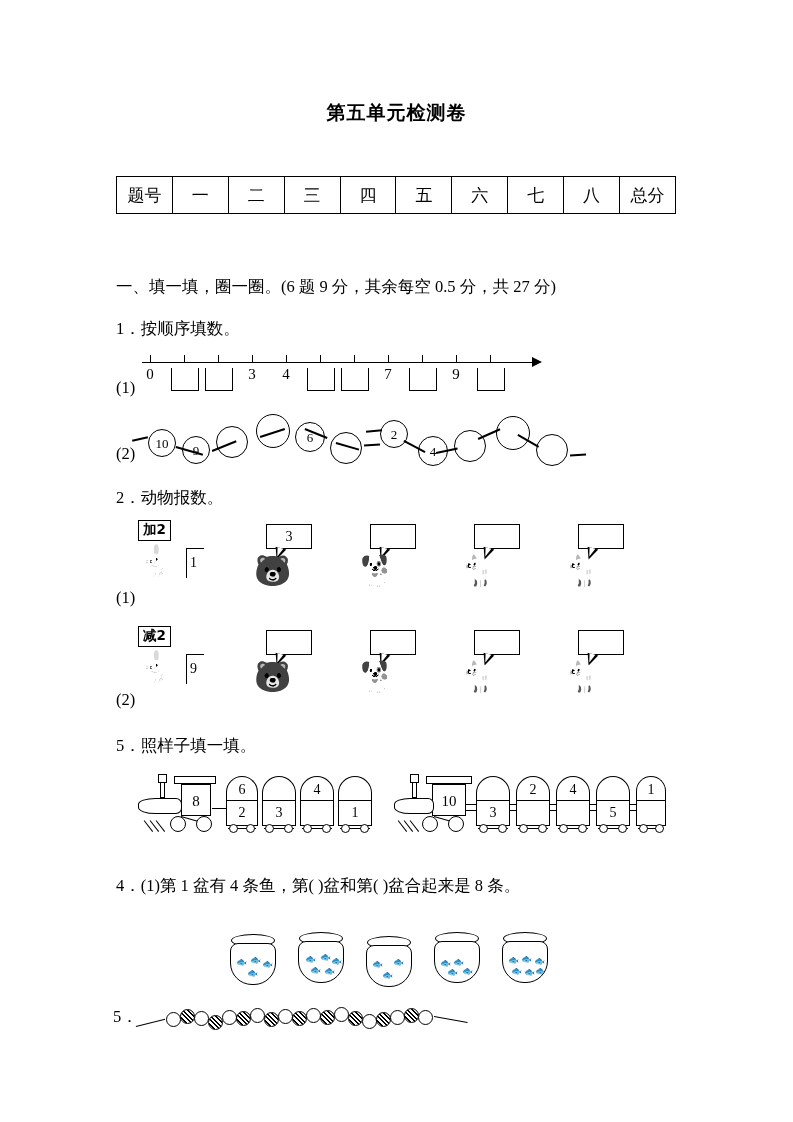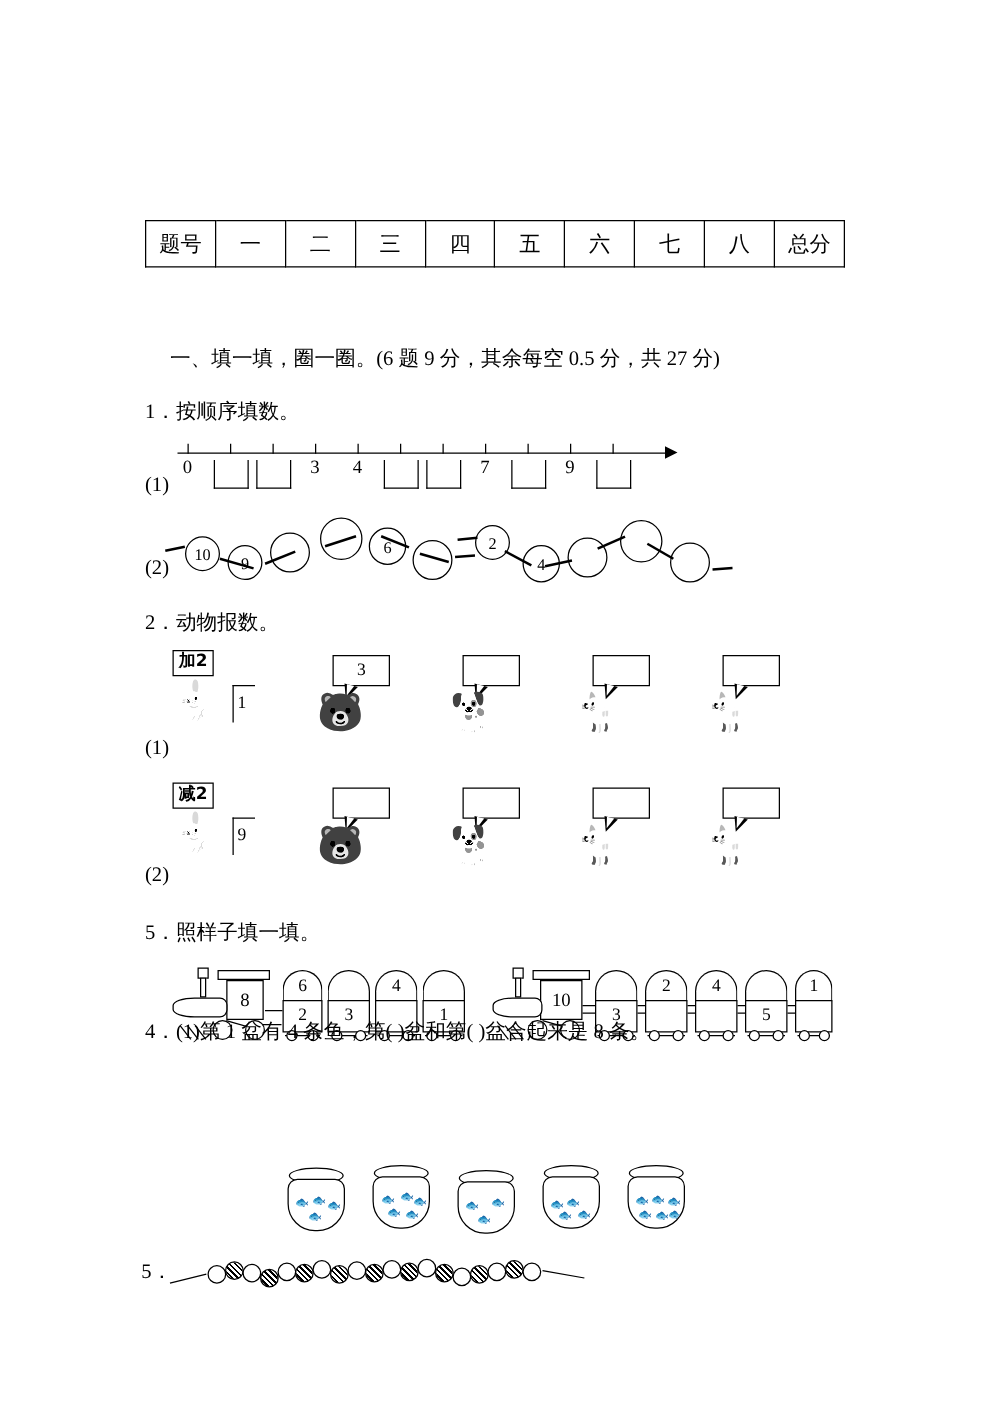--- a/index.html
+++ b/index.html
@@ -352,40 +352,41 @@
     height: 1.3px;
     background: #000;
     transform-origin: 0 50%;
   }
 </style>
 </head>
 <body>
 
 <div class="page">
 
+  <div class="title">第五单元检测卷</div>
 
 
   <table class="score-table">
     <tbody>
         <tr>
       <td class="head-cell">题号</td>
       <td class="num-cell">一</td>
       <td class="num-cell">二</td>
       <td class="num-cell">三</td>
       <td class="num-cell">四</td>
       <td class="num-cell">五</td>
       <td class="num-cell">六</td>
       <td class="num-cell">七</td>
       <td class="num-cell">八</td>
       <td class="num-cell">总分</td>
     </tr>
   </tbody>
     </table>
 
-  <div class="sec-title" style="top:276px;margin-left:20px;">一、填一填，圈一圈。(6 题 9 分，其余每空 0.5 分，共 27 分)</div>
+  <div class="sec-title" style="top:276px;">一、填一填，圈一圈。(6 题 9 分，其余每空 0.5 分，共 27 分)</div>
 
   <div class="q-title" style="top:318px;">1．按顺序填数。</div>
 
   <div class="q-label" style="left:116px; top:378px;">(1)</div>
 
   <div class="numline-wrap">
     <div class="numline-axis"></div>
     <div class="numline-arrow"></div>
 
     <div class="tick" style="left:8px;"></div>
@@ -585,21 +586,21 @@
     <div class="coupler" style="left:236px; top:32px; width:8px;"></div>
     <div class="coupler" style="left:236px; top:38px; width:8px;"></div>
 
     <div class="car-dome" style="left:242px; top:4px;  width:30px; height:26px;">1</div>
     <div class="car-box" style="left:242px; top:28px; width:30px; height:26px;"></div>
     <div class="axle" style="left:244px; top:56px; width:26px;"></div>
     <div class="wheel-sm" style="left:245px; top:52px; width:9px; height:9px;"></div>
     <div class="wheel-sm" style="left:261px; top:52px; width:9px; height:9px;"></div>
   </div>
 
-  <div class="q-title" style="top:814px;">4．(1)第 1 盆有 4 条鱼，第(          )盆和第(          )盆合起来是 8 条。</div>
+  <div class="q-title" style="top:875px;">4．(1)第 1 盆有 4 条鱼，第(          )盆和第(          )盆合起来是 8 条。</div>
 
   <div class="bowl-row" style="left:228px; top:932px; width:330px; height:56px;">
     <div class="bowl" style="left:0px; top:2px;">
       <div class="bowl-rim"></div>
       <div class="bowl-body">
         <div class="bowl-fish" style="left:5px;  top:14px;">🐟</div>
         <div class="bowl-fish" style="left:19px; top:12px;">🐟</div>
         <div class="bowl-fish" style="left:31px; top:16px;">🐟</div>
         <div class="bowl-fish" style="left:16px; top:25px;">🐟</div>
       </div>

